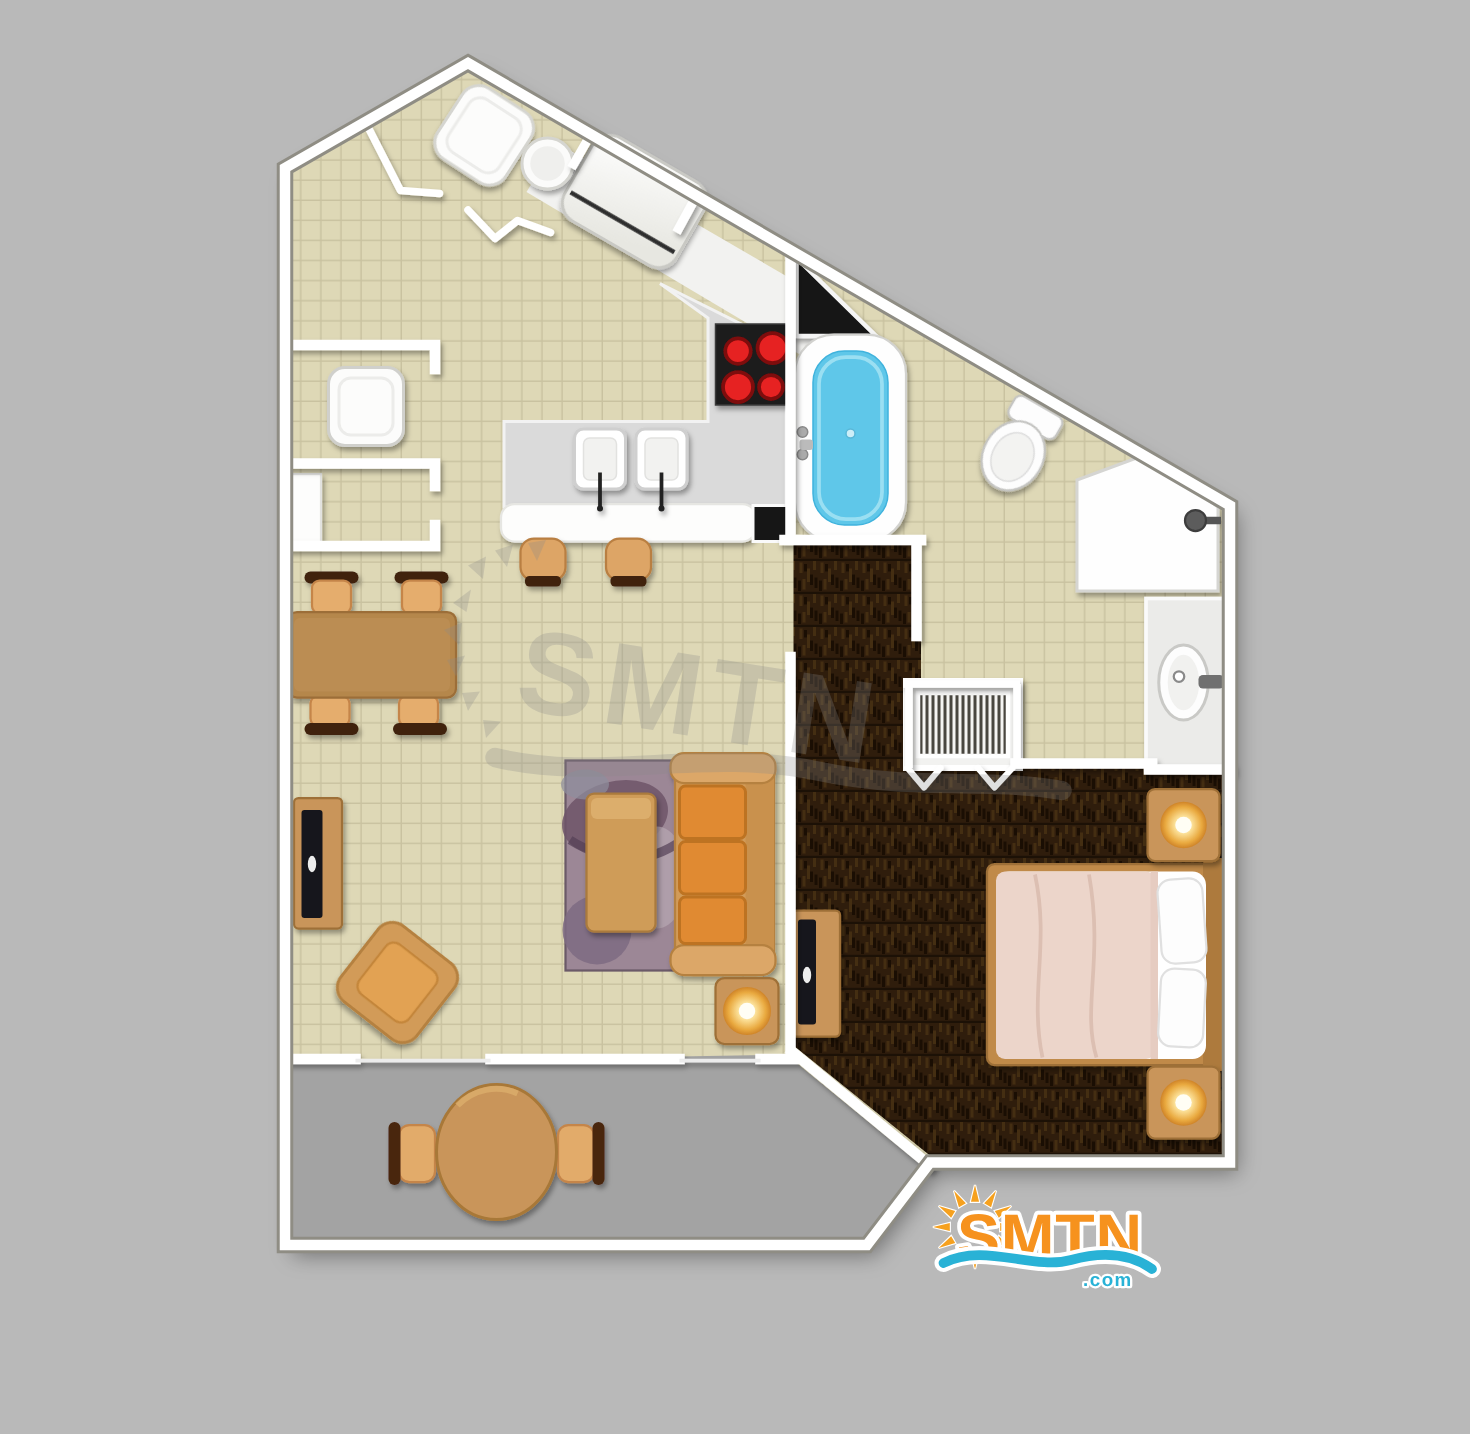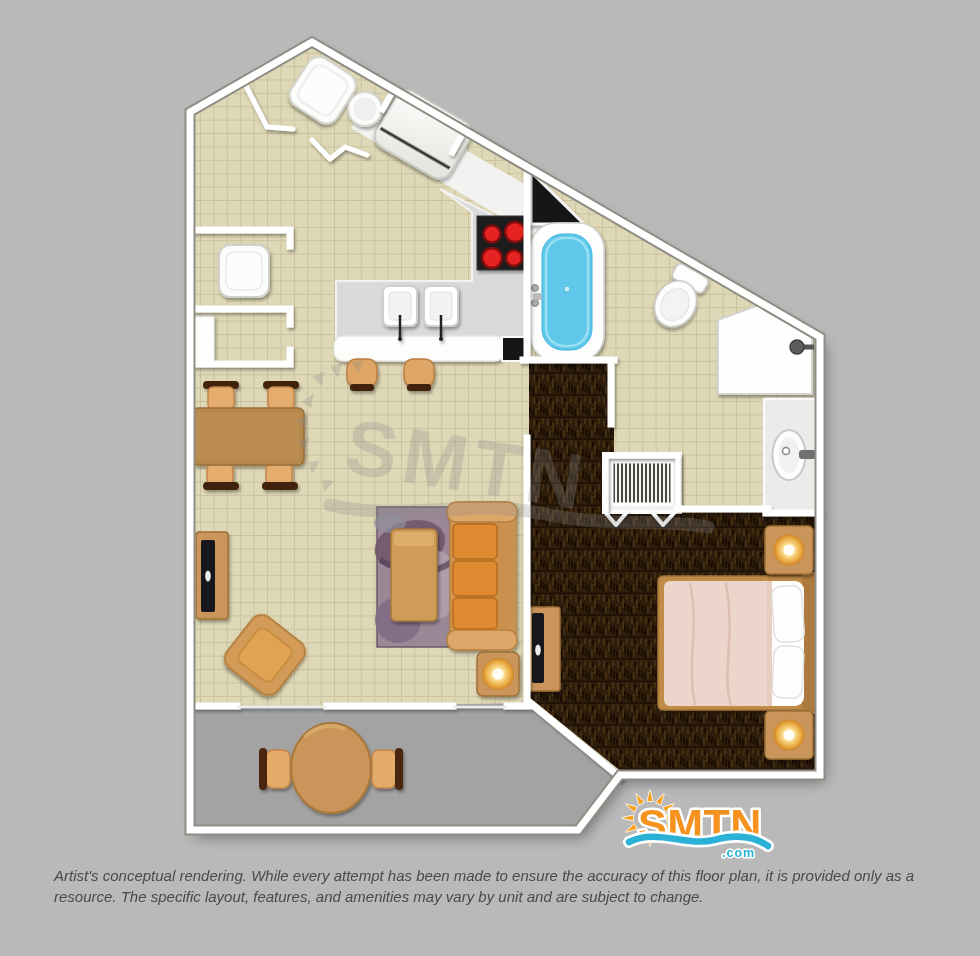--- a/index.html
+++ b/index.html
@@ -292,14 +292,13 @@
     </g>
     <text x="638" y="839" font-size="43" font-weight="bold" letter-spacing="0.5" fill="#f6921e" stroke="#ffffff" stroke-width="5" paint-order="stroke" stroke-linejoin="round">SMTN</text>
     <g>
       <path d="M629,842 C656,828 688,847 714,840 C736,834 754,836 768,846" fill="none" stroke="#ffffff" stroke-width="12" stroke-linecap="round"></path>
       <path d="M629,842 C656,828 688,847 714,840 C736,834 754,836 768,846" fill="none" stroke="#29b2d6" stroke-width="6.5" stroke-linecap="round"></path>
     </g>
     <text x="722" y="857" font-size="12.5" font-weight="bold" letter-spacing="1" fill="#29b2d6" stroke="#ffffff" stroke-width="3" paint-order="stroke" stroke-linejoin="round">.com</text>
   </g>
 </svg>
 
-<div class="disclaimer">Artist's conceptual rendering. While every attempt has been made to ensure the accuracy of this floor plan, it is provided only as a resource. The specific layout, features, and amenities may vary by unit and are subject to change.</div>
 </div>
 
 </body></html>

